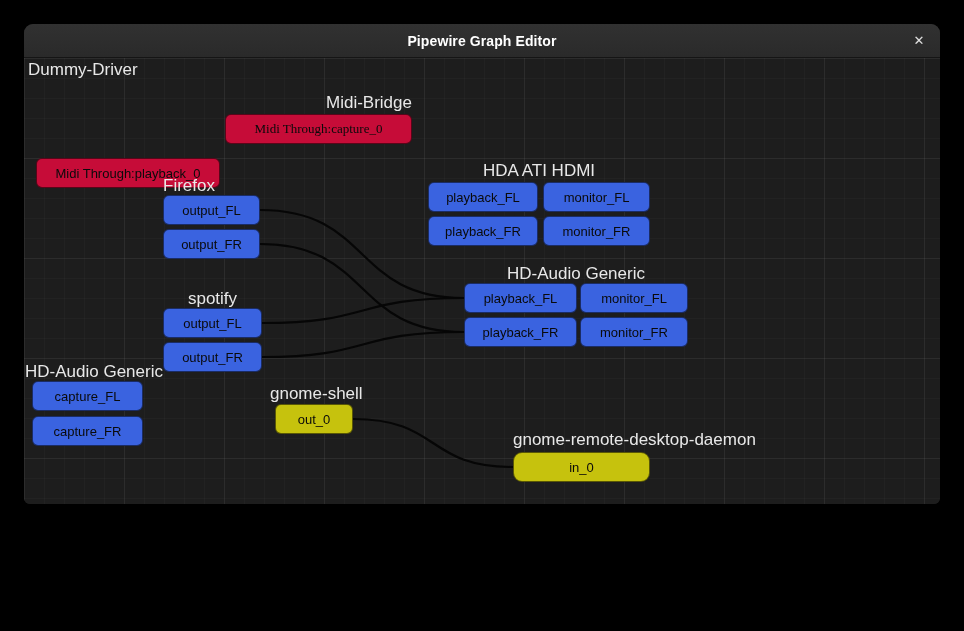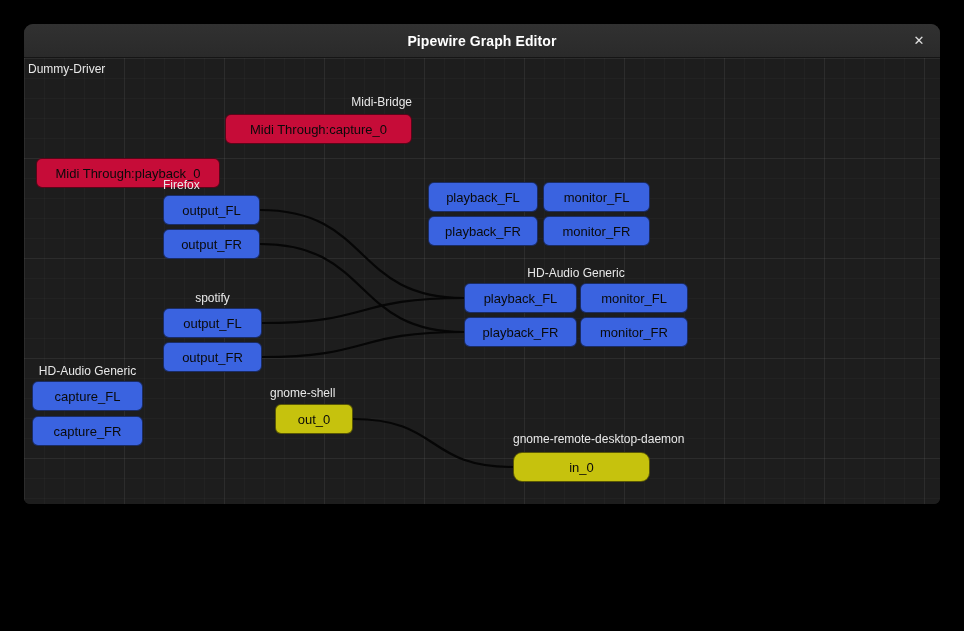--- a/index.html
+++ b/index.html
@@ -73,21 +73,21 @@
     overflow: visible;
   }
   #wires path {
     fill: none;
     stroke-width: 2.2px;
     stroke-linecap: round;
   }
   .node-label {
     position: absolute;
     color: #e8e8e8;
-    font-size: 12px;
+    font-size: 17px;
     line-height: 15px;
     white-space: nowrap;
   }
   .port {
     position: absolute;
     display: flex;
     align-items: center;
     justify-content: center;
     border-radius: 6px;
     border: 1px solid rgba(0,0,0,0.55);
@@ -113,24 +113,25 @@
         <path d="M 236 152 C 348.2 152, 327.8 240, 440 240" style="stroke: rgb(6, 6, 6);"></path>
         <path d="M 236 186 C 348.2 186, 327.8 274, 440 274" style="stroke: rgb(6, 6, 6);"></path>
         <path d="M 238 265 C 349.1 265, 328.9 240, 440 240" style="stroke: rgb(6, 6, 6);"></path>
         <path d="M 238 299 C 349.1 299, 328.9 274, 440 274" style="stroke: rgb(6, 6, 6);"></path>
         <path d="M 329 361 C 417 361, 401 409, 489 409" style="stroke: rgb(6, 6, 6);"></path>
       </svg>
 
   <div class="node-label" style="left: 4px; top: 4px;">Dummy-Driver</div>
       <div class="node-label" style="left: 12px; top: 37px; width: 376px; text-align: right;">Midi-Bridge</div>
       <div class="port" style="left: 12px; top: 56px; width: 184px; height: 30px; background: rgb(198, 12, 56); margin-top: 44px;">Midi Through:playback_0</div>
-      <div class="port" style="left: 201px; top: 56px; width: 187px; height: 30px; background: rgb(198, 12, 56);">Midi Through:capture_0</div>
+      <div class="port" style="left: 201px; top: 56px; width: 187px; height: 30px; background: rgb(198, 12, 56); font-family: Liberation Serif, serif;">Midi Through:capture_0</div>
       <div class="node-label" style="left: 139px; top: 120px; width: 97px; text-align: left;">Firefox</div>
       <div class="port" style="left: 139px; top: 137px; width: 97px; height: 30px; background: rgb(58, 99, 224);">output_FL</div>
       <div class="port" style="left: 139px; top: 171px; width: 97px; height: 30px; background: rgb(58, 99, 224);">output_FR</div>
+      <div class="node-label" style="left: 404px; top: 105px; width: 222px; text-align: center;">HDA ATI HDMI</div>
       <div class="port" style="left: 404px; top: 124px; width: 110px; height: 30px; background: rgb(58, 99, 224);">playback_FL</div>
       <div class="port" style="left: 519px; top: 124px; width: 107px; height: 30px; background: rgb(58, 99, 224);">monitor_FL</div>
       <div class="port" style="left: 404px; top: 158px; width: 110px; height: 30px; background: rgb(58, 99, 224);">playback_FR</div>
       <div class="port" style="left: 519px; top: 158px; width: 107px; height: 30px; background: rgb(58, 99, 224);">monitor_FR</div>
       <div class="node-label" style="left: 440px; top: 208px; width: 224px; text-align: center;">HD-Audio Generic</div>
       <div class="port" style="left: 440px; top: 225px; width: 113px; height: 30px; background: rgb(58, 99, 224);">playback_FL</div>
       <div class="port" style="left: 556px; top: 225px; width: 108px; height: 30px; background: rgb(58, 99, 224);">monitor_FL</div>
       <div class="port" style="left: 440px; top: 259px; width: 113px; height: 30px; background: rgb(58, 99, 224);">playback_FR</div>
       <div class="port" style="left: 556px; top: 259px; width: 108px; height: 30px; background: rgb(58, 99, 224);">monitor_FR</div>
       <div class="node-label" style="left: 139px; top: 233px; width: 99px; text-align: center;">spotify</div>

